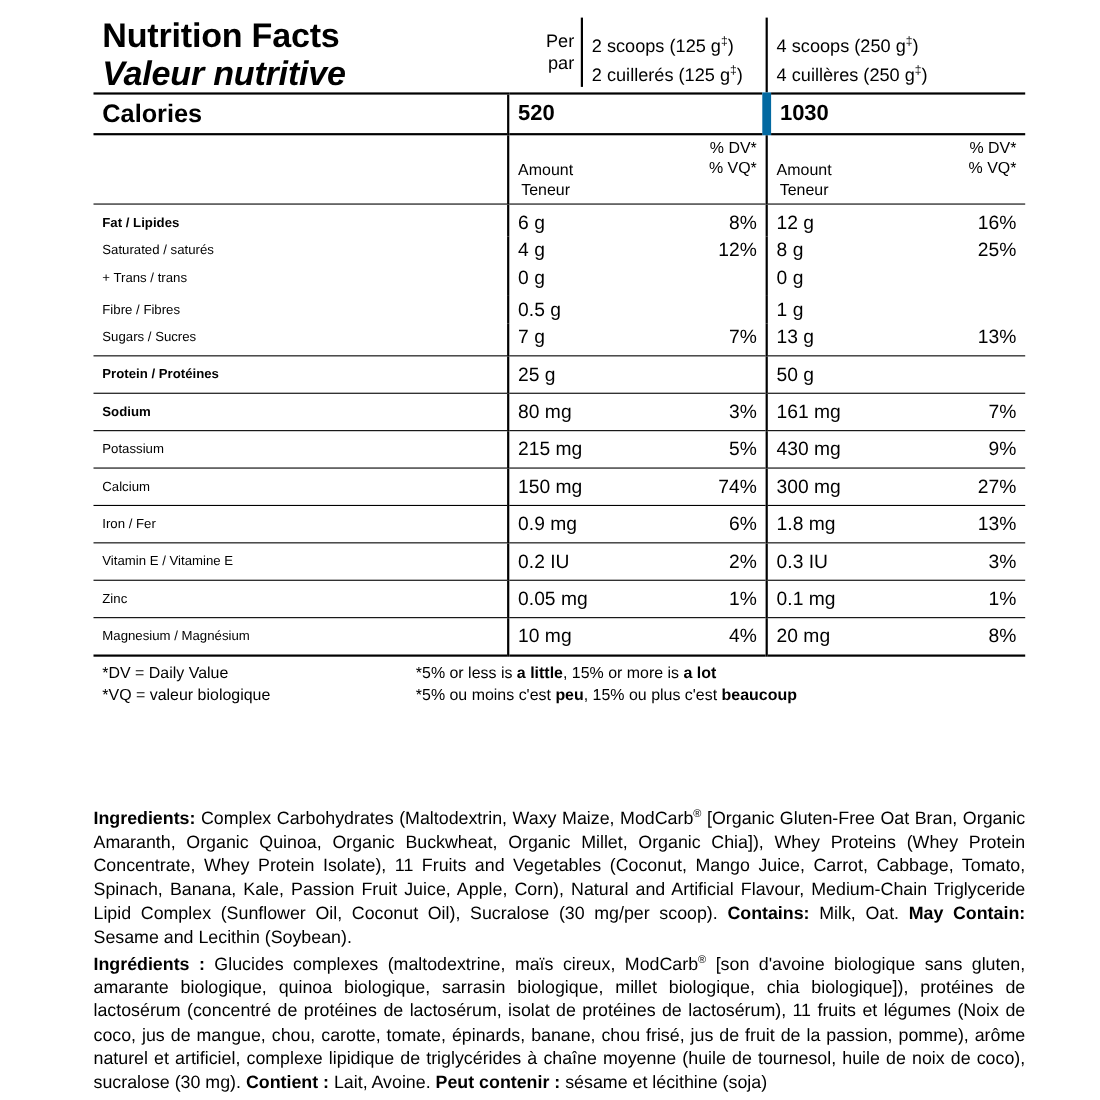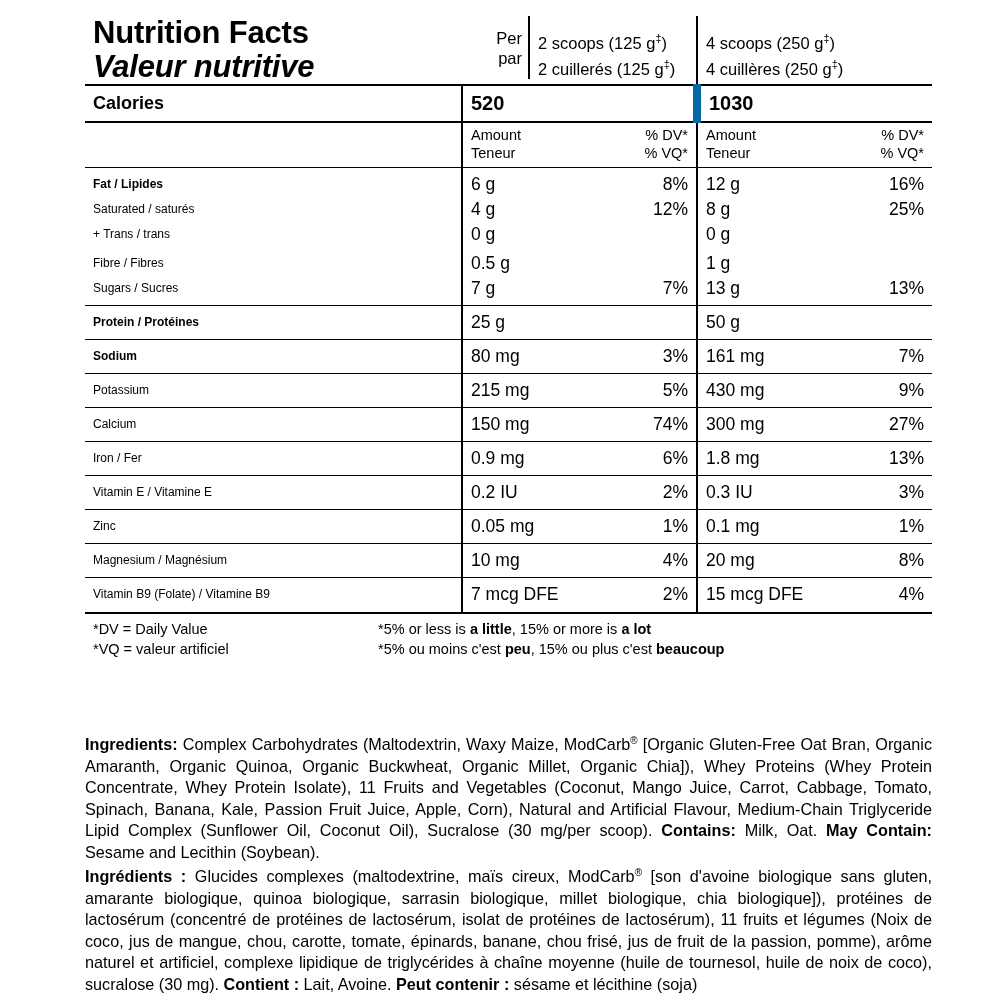--- a/index.html
+++ b/index.html
@@ -72,40 +72,40 @@
     line-height: 21px;
     padding-top: 12px;
     padding-left: 8px;
   }
   .sup { font-size: 11px; vertical-align: super; }
 
   .rule-thin   { border-top: 1px solid #000; }
   .rule-med    { border-top: 2px solid #000; }
 
   .cal-label {
-    font-size: 18px;
+    font-size: 23px;
     font-weight: bold;
     line-height: 28px;
     padding: 3px 0 4px 8px;
   }
   .cal-val {
     font-size: 20px;
     font-weight: bold;
     line-height: 28px;
     padding: 3px 0 4px 8px;
   }
 
   .amount-hdr {
     font-size: 14.5px;
     line-height: 18px;
     padding: 3px 8px 3px 8px;
     display: flex;
     justify-content: space-between;
   }
-  .amount-hdr .l { text-align: left; }
+  .amount-hdr .l { text-align: center; margin-top: 20px; }
   .amount-hdr .r { text-align: right; }
 
   .nutrient {
     font-size: 12px;
     line-height: 25px;
     padding-left: 8px;
     white-space: nowrap;
   }
   .nutrient.bold { font-weight: bold; }
   .val {
@@ -440,49 +440,32 @@
                 <span class="dv">4%</span>
               </div>
             </td>
             <td class="rule-thin" style="border-left: 2px solid rgb(0, 0, 0);">
               <div class="val" style="padding-top: 4px; padding-bottom: 4px;">
                 <span>20 mg</span>
                 <span class="dv">8%</span>
               </div>
             </td>
           </tr>
-          <tr>
-            <td class="rule-thin">
-              <div class="nutrient" style="padding-top: 4px; padding-bottom: 5px;">Vitamin B9 (Folate) / Vitamine B9</div>
-            </td>
-            <td class="rule-thin" style="border-left: 2px solid rgb(0, 0, 0);">
-              <div class="val" style="padding-top: 4px; padding-bottom: 5px;">
-                <span>7 mcg DFE</span>
-                <span class="dv">2%</span>
-              </div>
-            </td>
-            <td class="rule-thin" style="border-left: 2px solid rgb(0, 0, 0);">
-              <div class="val" style="padding-top: 4px; padding-bottom: 5px;">
-                <span>15 mcg DFE</span>
-                <span class="dv">4%</span>
-              </div>
-            </td>
-          </tr>
         </tbody>
 
       <tbody>
           <tr>
         <td colspan="3" class="rule-med">
           <div class="foot" style="padding-top:5px;padding-bottom:4px;">
             <div class="foot-row">
               <div class="foot-c1">*DV = Daily Value</div>
               <div class="foot-c2"><span>*5% or less is </span><b>a little</b><span>, 15% or more is </span><b>a lot</b></div>
             </div>
             <div class="foot-row">
-              <div class="foot-c1">*VQ = valeur artificiel</div>
+              <div class="foot-c1">*VQ = valeur biologique</div>
               <div class="foot-c2"><span>*5% ou moins c'est </span><b>peu</b><span>, 15% ou plus c'est </span><b>beaucoup</b></div>
             </div>
           </div>
         </td>
       </tr>
     </tbody>
       </table>
   </div>
 
   <div class="ingredients" id="ing-en">

